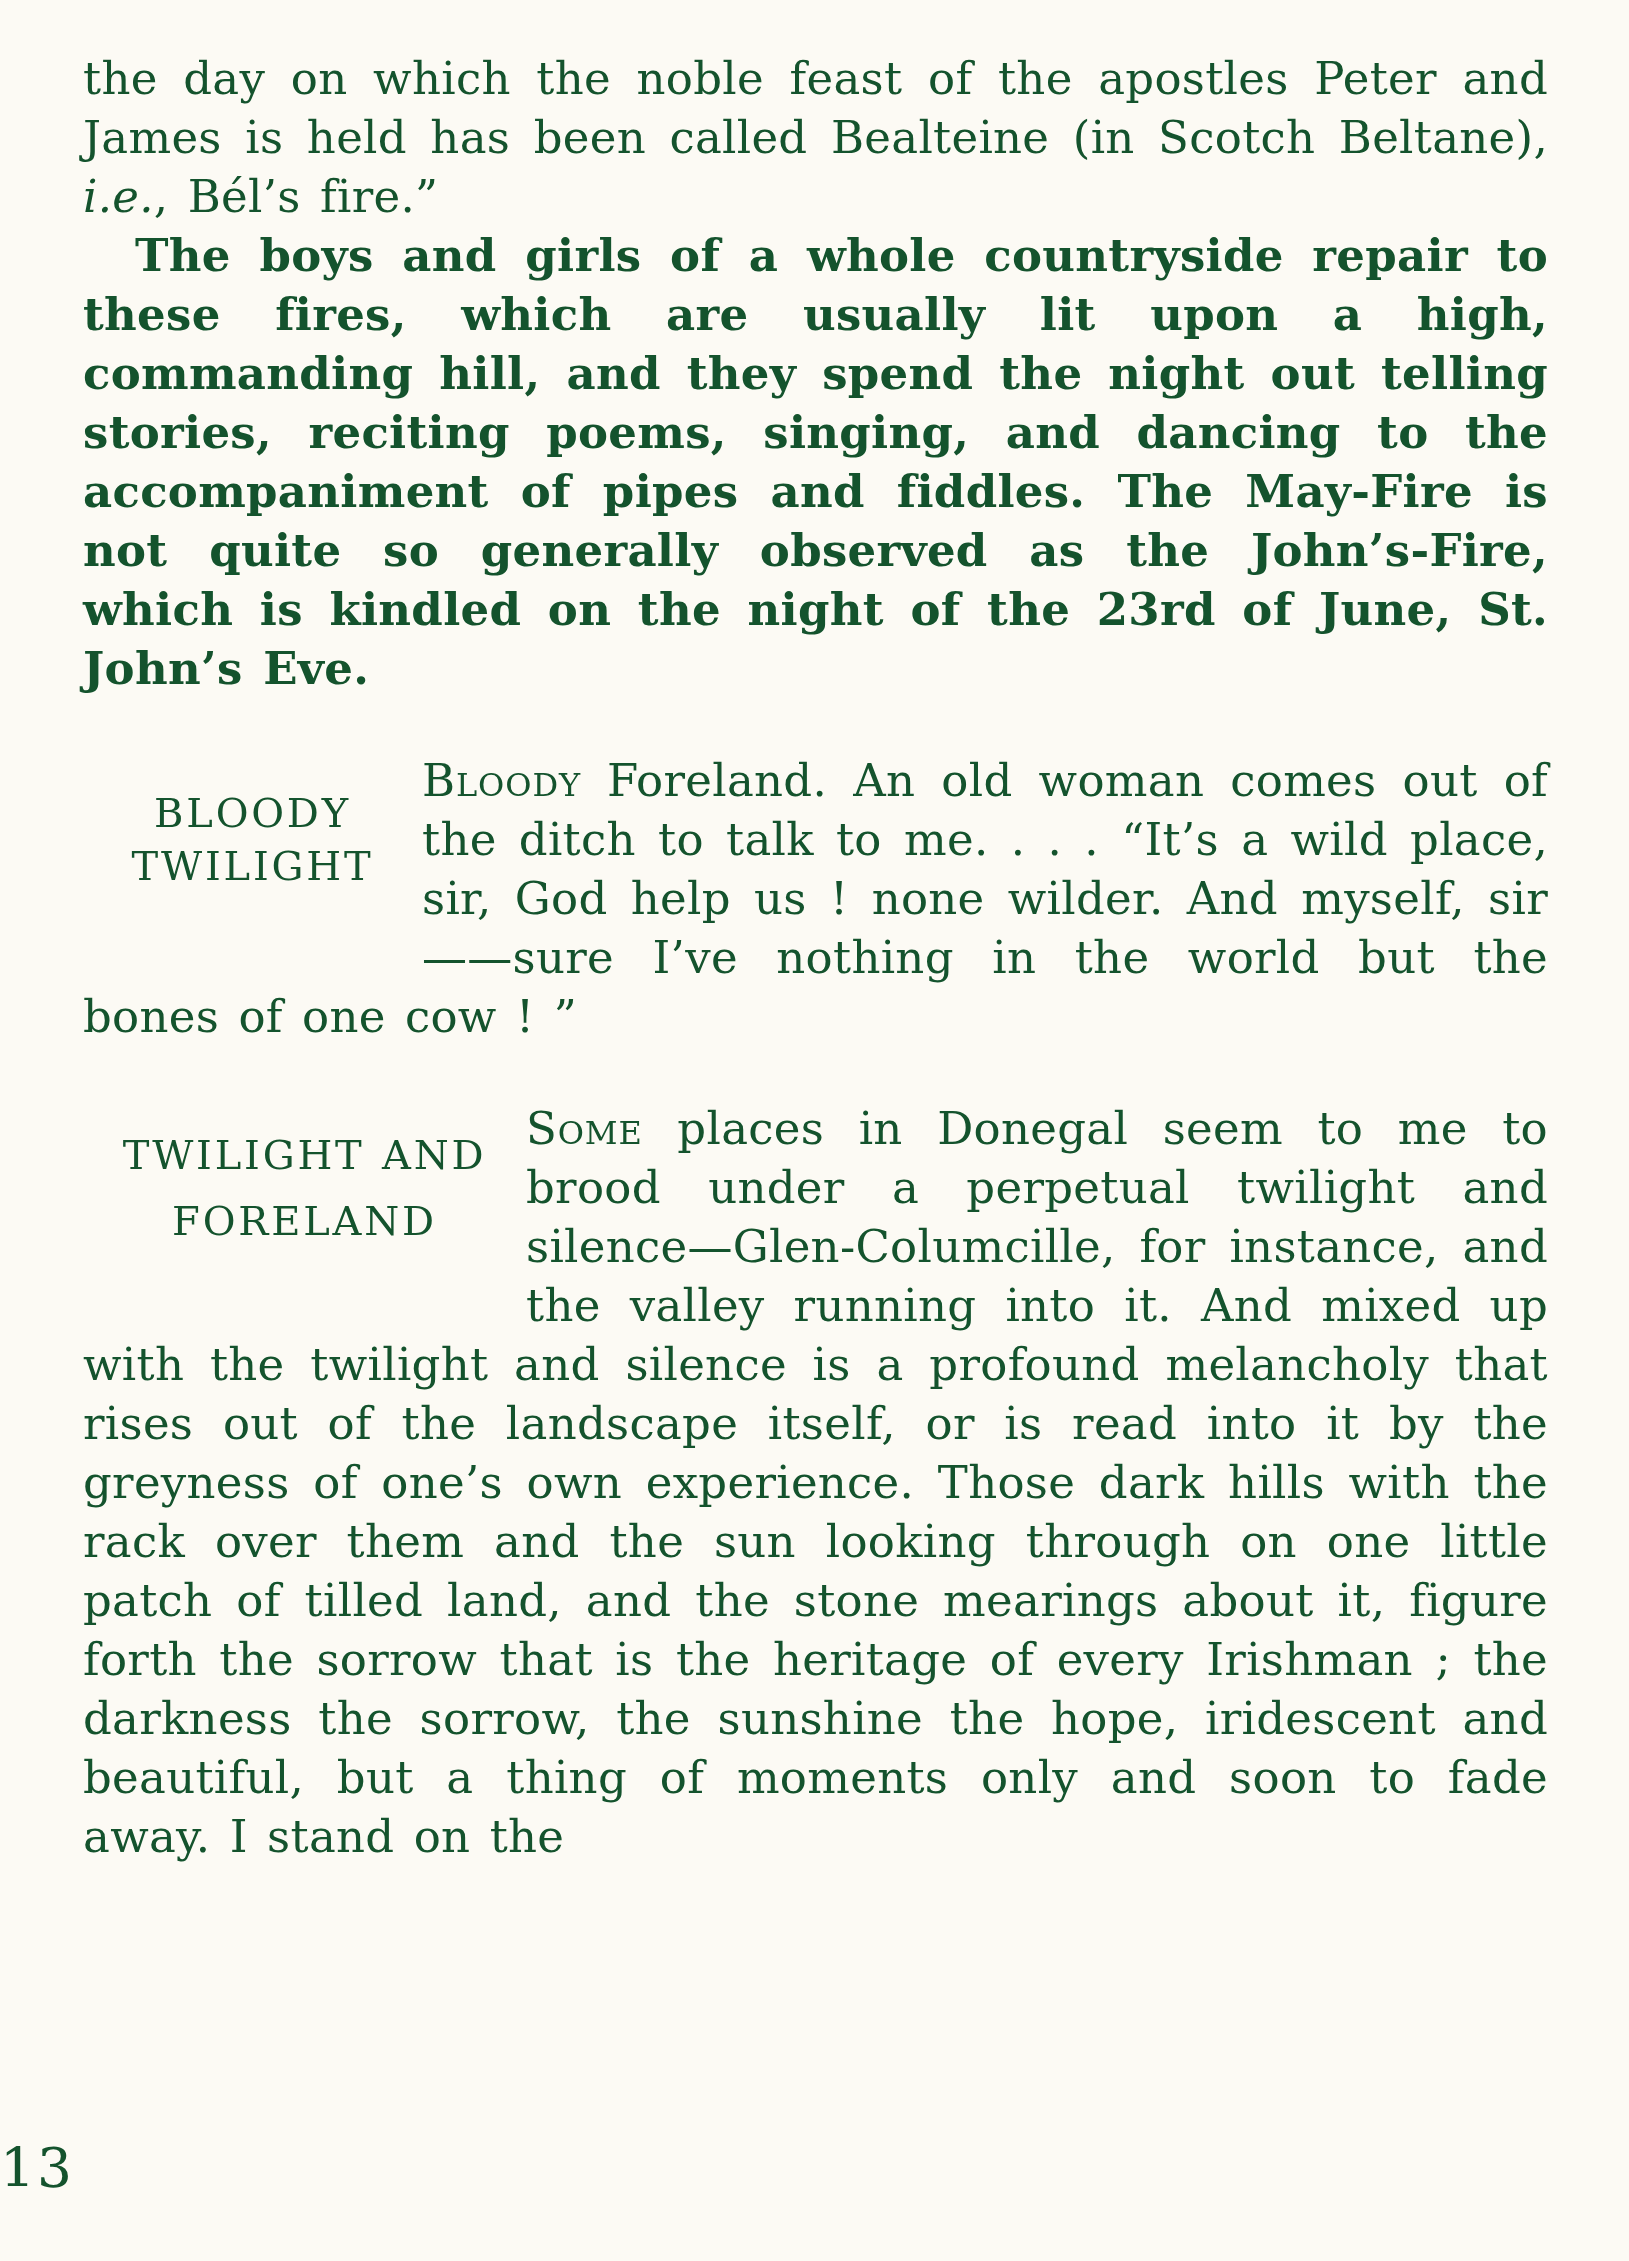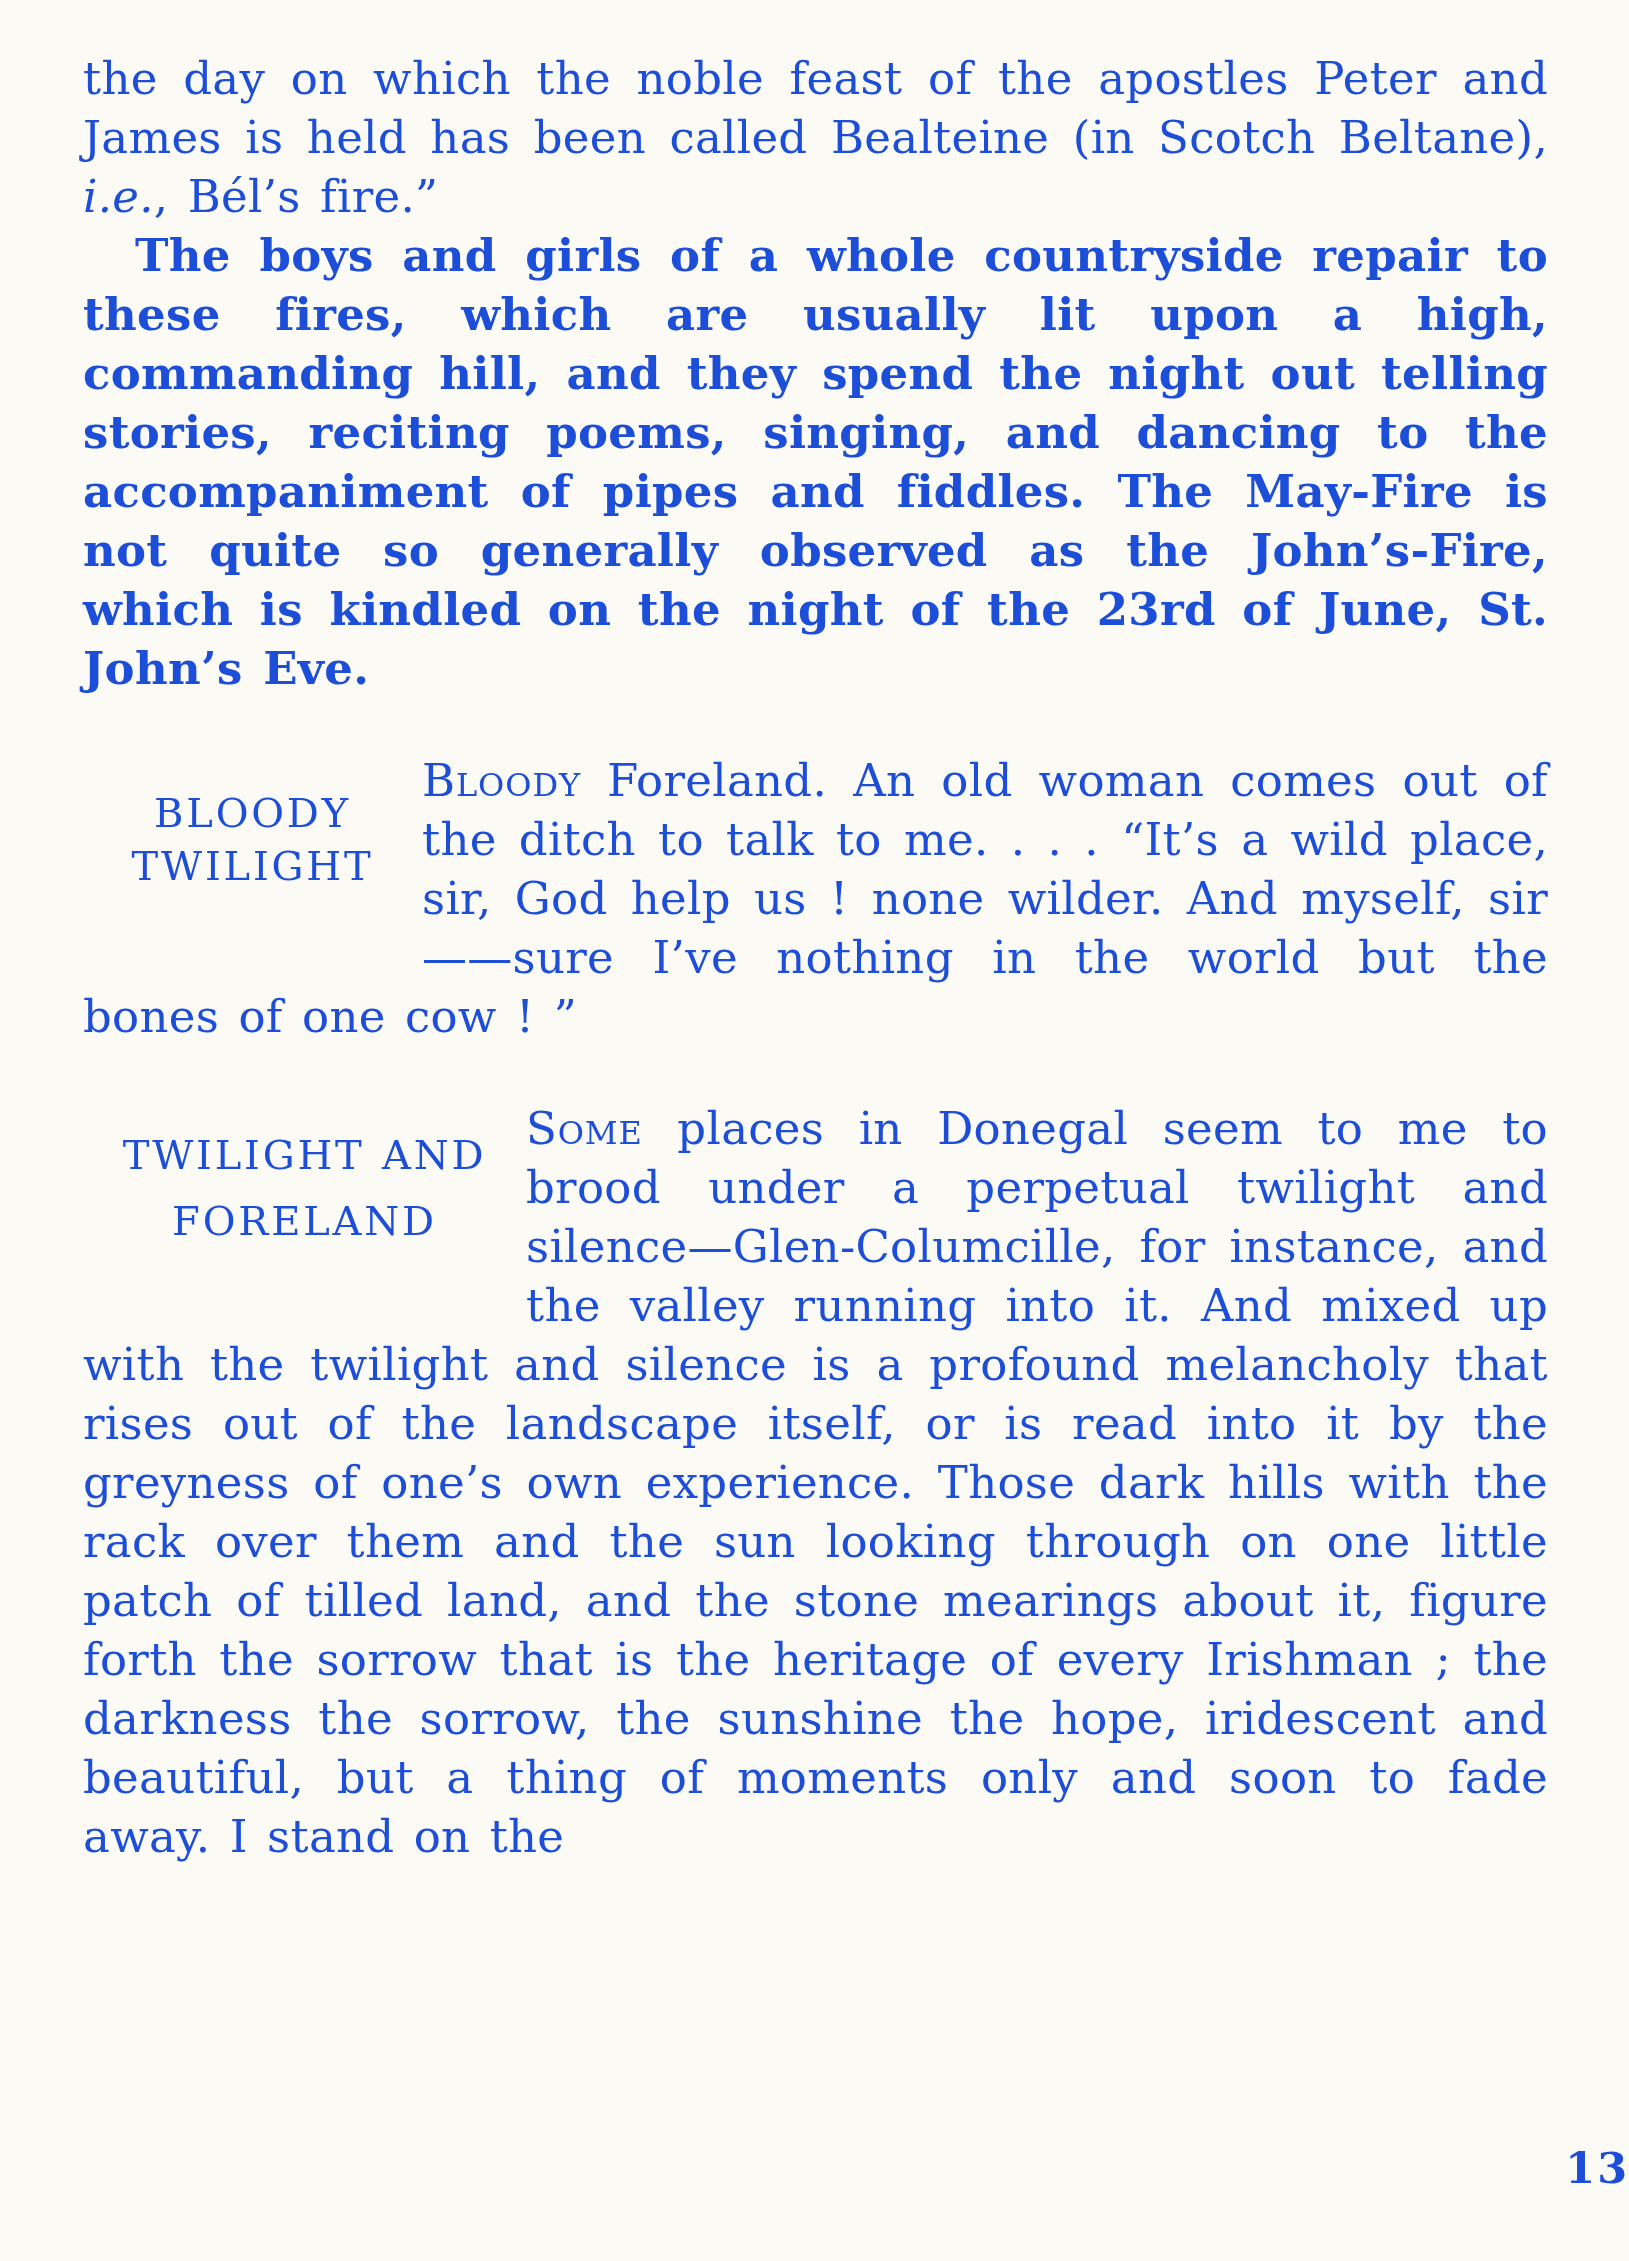--- a/index.html
+++ b/index.html
@@ -7,21 +7,21 @@
     padding: 0;
     background: #e9e6de;
   }
   .book-page {
     position: relative;
     width: 1629px;
     height: 2262px;
     box-sizing: border-box;
     padding: 49px 81px 0 83px;
     background: #fcfaf4;
-    color: #1d4ed8;
+    color: #14532d;
     font-family: "DejaVu Serif", "Liberation Serif", serif;
     font-size: 45px;
     line-height: 59px;
     letter-spacing: 0.3px;
     word-spacing: 4.7px;
     overflow: hidden;
   }
   .para {
     margin: 0;
     text-align: justify;
@@ -54,24 +54,23 @@
     word-spacing: 1.9px;
     text-align: center;
   }
   .section-bloody .sidehead { width: 339px; }
   .section-twilight .sidehead { width: 443px; gap: 13px; }
   .folio {
     position: absolute;
     left: 0;
     right: 0;
     top: 2139px;
-    text-align: right;
-    font-size: 43px;
+    text-align: left;
+    font-size: 55px;
     letter-spacing: 1.9px;
-    font-weight: bold;
   }
 </style>
 </head>
 <body>
 
 <div class="book-page">
 
   <p class="para"><span>the day on which the noble feast of the apostles Peter and James is held has been called Bealteine (in Scotch Beltane), </span><span class="italic">i.e.</span><span>, Bél’s fire.”</span></p>
 
   <p class="para indent">The boys and girls of a whole countryside repair to these fires, which are usually lit upon a high, commanding hill, and they spend the night out telling stories, reciting poems, singing, and dancing to the accompaniment of pipes and fiddles.  The May-Fire is not quite so generally observed as the John’s-Fire, which is kindled on the night of the 23rd of June, St. John’s Eve.</p>

